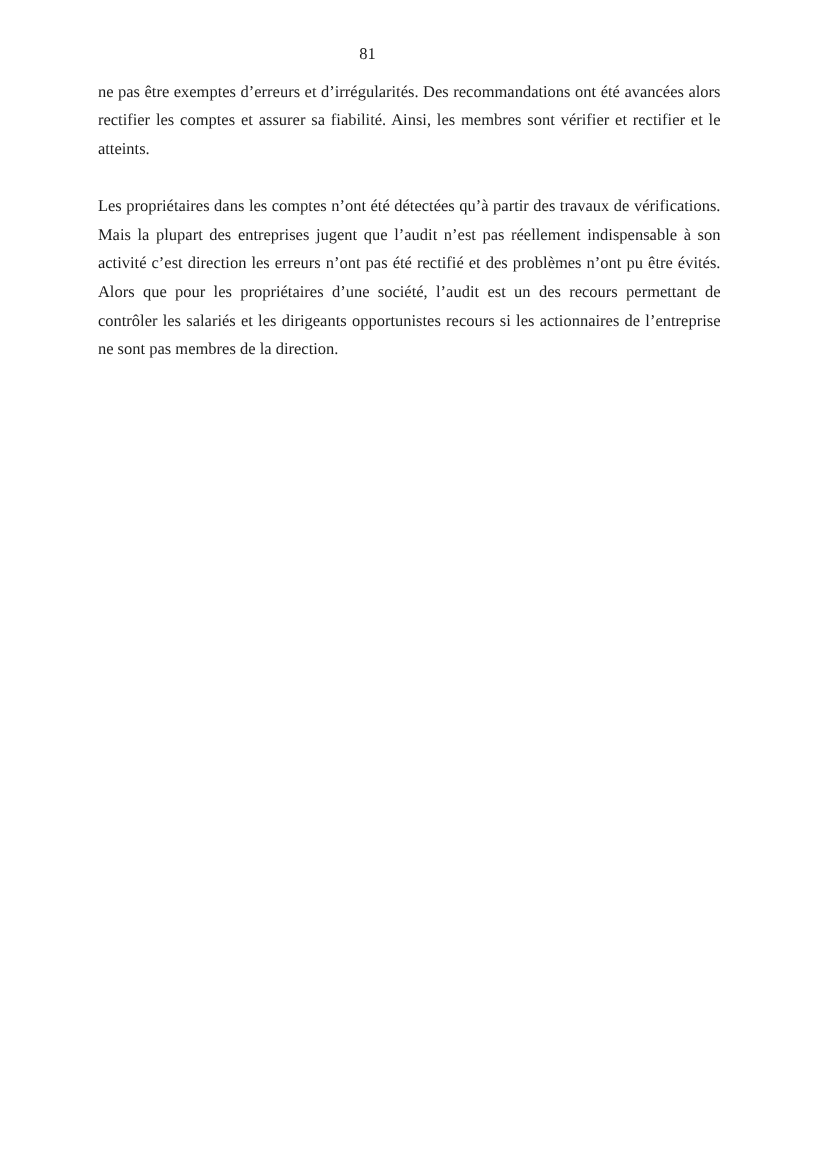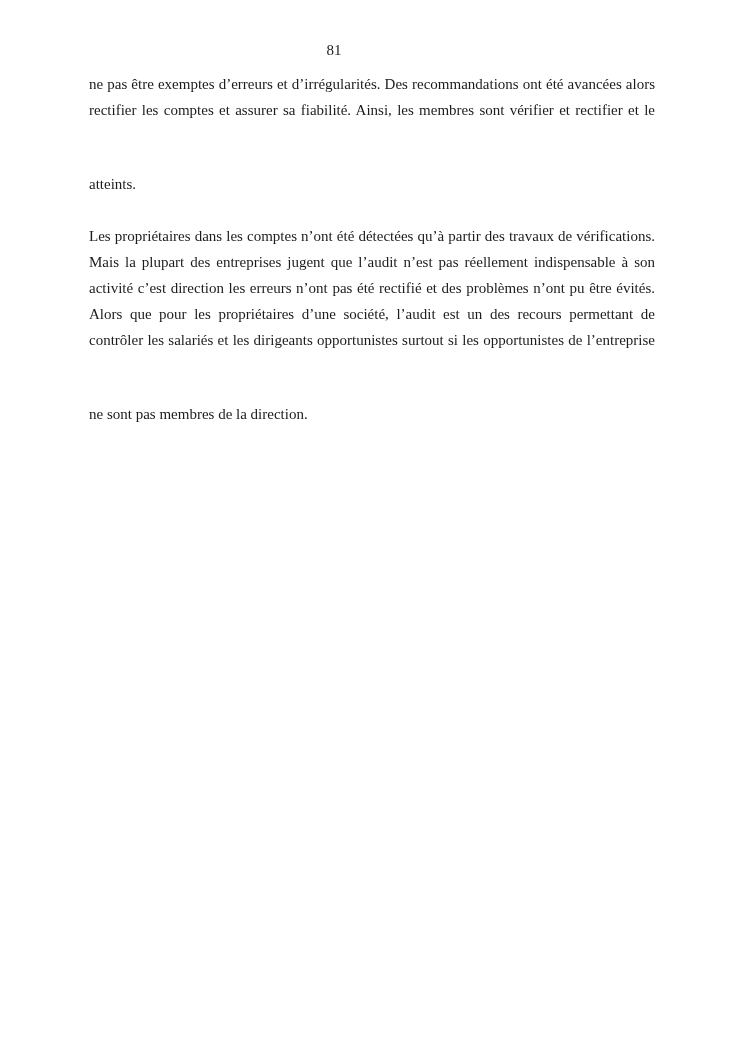--- a/index.html
+++ b/index.html
@@ -45,21 +45,20 @@
     overflow: hidden;
     white-space: normal;
   }
   .line.just {
     text-align: justify;
     text-align-last: justify;
   }
   .line.end {
     text-align: center;
     text-align-last: left;
-    margin-top: 48px;
   }
 </style>
 </head>
 <body>
 
 <div class="page">
 
   <div class="page-number">81</div>
 
   <div class="content">
@@ -68,18 +67,18 @@
       <div class="line just">ne pas être exemptes d’erreurs et d’irrégularités. Des recommandations ont été avancées alors</div>
       <div class="line just">rectifier les comptes et assurer sa fiabilité. Ainsi, les membres sont vérifier et rectifier et le</div>
       <div class="line end">atteints.</div>
     </div>
 
     <div class="para">
       <div class="line just">Les propriétaires dans les comptes n’ont été détectées qu’à partir des travaux de vérifications.</div>
       <div class="line just">Mais la plupart des entreprises jugent que l’audit n’est pas réellement indispensable à son</div>
       <div class="line just">activité c’est direction les erreurs n’ont pas été rectifié et des problèmes n’ont pu être évités.</div>
       <div class="line just">Alors que pour les propriétaires d’une société, l’audit est un des recours permettant de</div>
-      <div class="line just">contrôler les salariés et les dirigeants opportunistes surtout si les opportunistes de l’entreprise</div>
+      <div class="line just">contrôler les salariés et les dirigeants opportunistes recours si les actionnaires de l’entreprise</div>
       <div class="line end">ne sont pas membres de la direction.</div>
     </div>
 
   </div>
 </div>
 
 </body></html>

